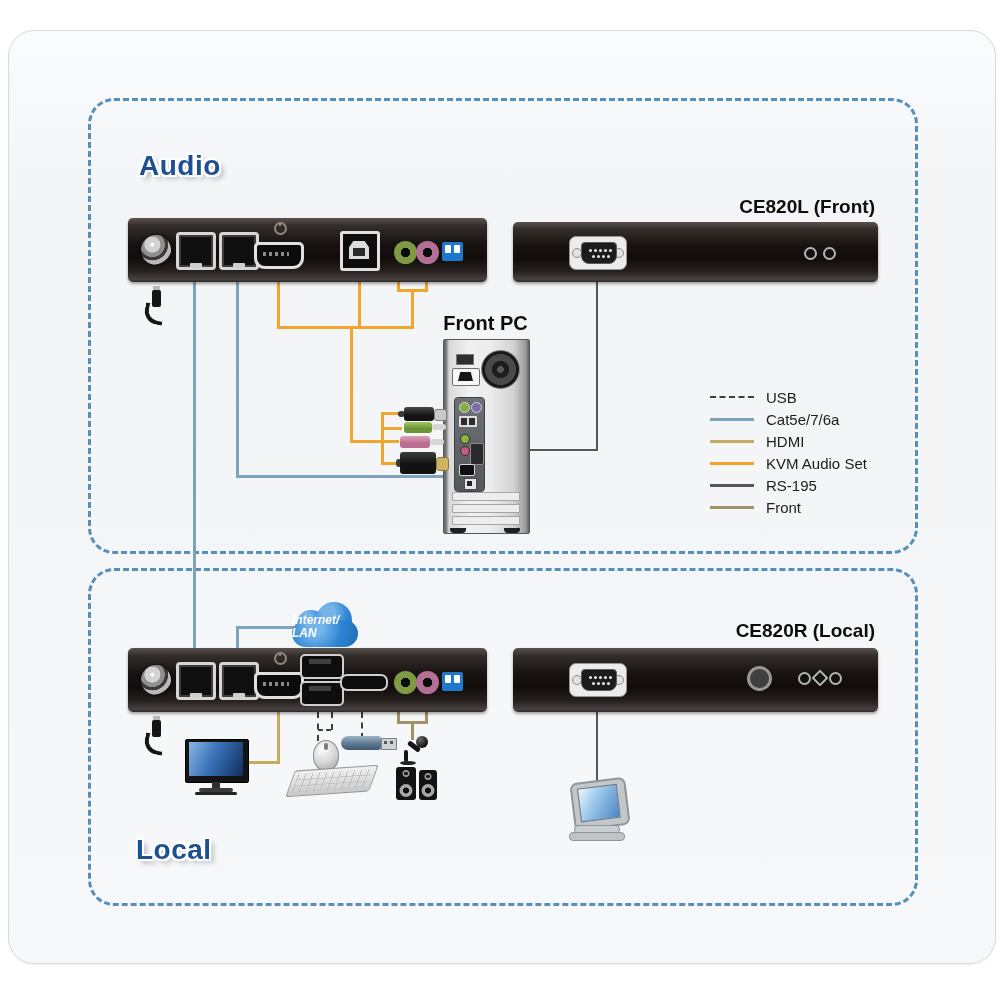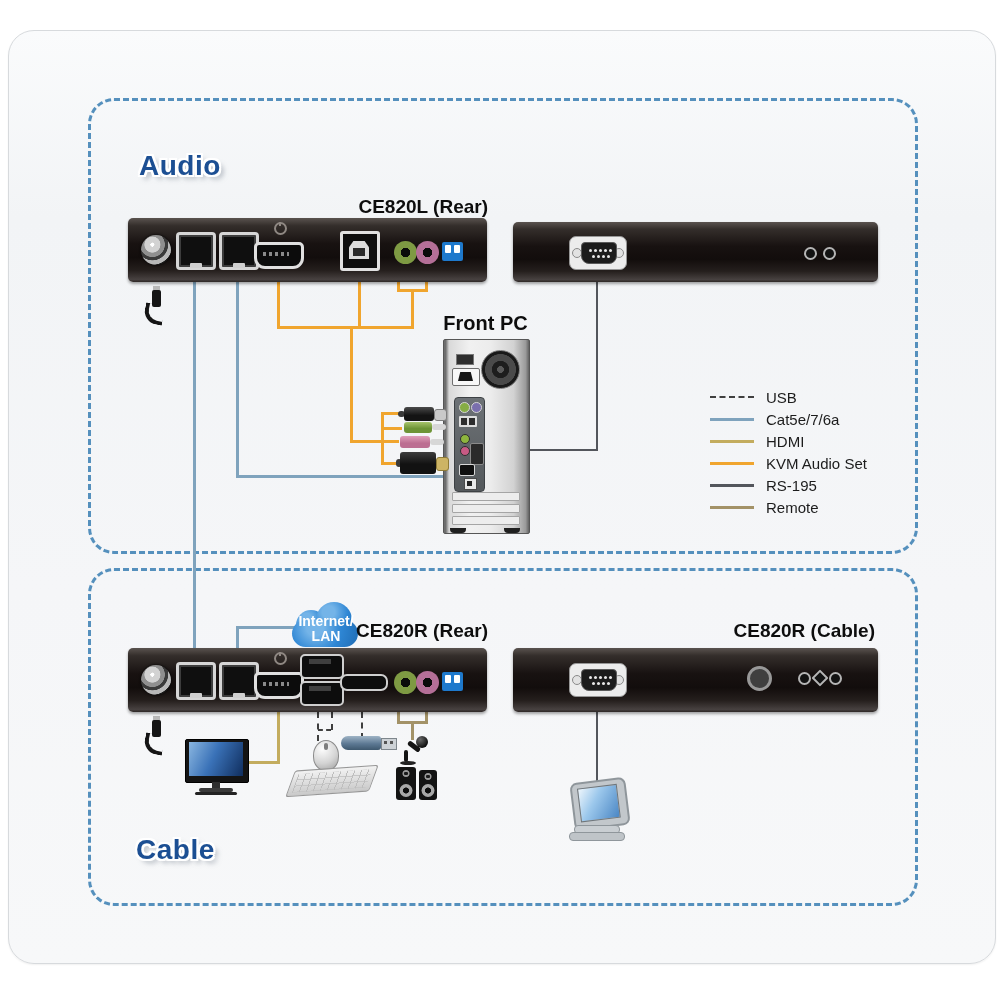--- a/index.html
+++ b/index.html
@@ -67,22 +67,22 @@
   
   #legend{position:absolute;left:710px;top:386px;}
   .legend-row{display:flex;align-items:center;height:22px;gap:12px;}
   .legend-line{width:44px;height:3px;flex:0 0 auto;}
   .legend-line.dash{height:0;border-top:2px dashed #3f3f3f;background:none!important;}
   .legend-label{font-size:15px;color:#1c1c1c;}
   
   .cloud{position:absolute;left:292px;top:600px;width:68px;height:50px;}
   .cloud .puff{position:absolute;border-radius:50%;
      background:radial-gradient(circle at 35% 28%,#74b4e8 0 18%,#2e86d4 55%,#1f6cb4 100%);}
-  .cloud-text{position:absolute;inset:0;z-index:3;color:#fff;font-weight:bold;font-size:14px;
-     text-align:center;padding-top:14px;line-height:1.1;}
+  .cloud-text{position:absolute;inset:0;z-index:3;color:#fff;font-weight:bold;font-size:12px;
+     text-align:left;padding-top:14px;line-height:1.1;font-style:italic;}
   
   #pc{position:absolute;left:443px;top:339px;width:85px;height:193px;border:1px solid #565656;border-radius:2px;
       background:linear-gradient(90deg,#6e6e6e 0 2%,#d9d9d9 6%,#f1f1f1 30%,#ececec 55%,#d2d2d2 82%,#9a9a9a 96%,#626262 100%);}
   #pc *{position:absolute;}
   .pc-vent{left:12px;top:14px;width:18px;height:11px;background:#2e2e2e;
      box-shadow:inset 0 0 0 1px #777;}
   .pc-socket{left:8px;top:28px;width:26px;height:16px;background:#f7f7f7;border:1px solid #6e6e6e;border-radius:2px;}
   .pc-socket::after{content:"";position:absolute;left:5px;top:3px;width:15px;height:9px;background:#161616;
      clip-path:polygon(15% 0,85% 0,100% 100%,0 100%);}
   .pc-fan{left:37px;top:10px;width:37px;height:37px;border-radius:50%;border:1px solid #7e7e7e;
@@ -165,21 +165,21 @@
 </style>
 </head>
 <body>
 
 <div id="page">
   <div class="card"></div>
 
   <div class="zone" id="zone-local"></div>
   <div class="zone" id="zone-remote"></div>
   <div class="zone-label" style="left:139px;top:150px;">Audio</div>
-  <div class="zone-label" style="left:136px;top:834px;">Cable</div>
+  <div class="zone-label" style="left:136px;top:834px;">Local</div>
 
   <div class="cable v" style="left: 193px; top: 281px; height: 369px; background: rgb(127, 163, 189);"></div>
   <div class="cable v" style="left: 236px; top: 281px; height: 196px; background: rgb(127, 163, 189);"></div>
   <div class="cable h" style="left: 236px; top: 475px; width: 226px; background: rgb(127, 163, 189);"></div>
   <div class="cable v" style="left: 236px; top: 627px; height: 22px; background: rgb(127, 163, 189);"></div>
   <div class="cable h" style="left: 236px; top: 626px; width: 62px; background: rgb(127, 163, 189);"></div>
 
   <div class="cable v" style="left: 277px; top: 281px; height: 47px; background: rgb(240, 165, 46);"></div>
   <div class="cable v" style="left: 358px; top: 281px; height: 47px; background: rgb(240, 165, 46);"></div>
   <div class="cable v" style="left: 397px; top: 281px; height: 11px; background: rgb(240, 165, 46);"></div>
@@ -205,33 +205,33 @@
   <div class="cable v" style="left: 397px; top: 712px; height: 12px; background: rgb(163, 146, 103);"></div>
   <div class="cable v" style="left: 425px; top: 712px; height: 12px; background: rgb(163, 146, 103);"></div>
   <div class="cable h" style="left: 397px; top: 721px; width: 31px; background: rgb(163, 146, 103);"></div>
   <div class="cable v" style="left: 411px; top: 721px; height: 19px; background: rgb(163, 146, 103);"></div>
 
   <div class="cable dash v" style="left:317px;top:712px;height:29px;"></div>
   <div class="cable dash v" style="left:331px;top:712px;height:18px;"></div>
   <div class="cable dash h" style="left:318px;top:729px;width:13px;"></div>
   <div class="cable dash v" style="left:361px;top:712px;height:27px;"></div>
 
-  <div class="dev-title" style="left:128px;top:196px;width:360px;">CE820L (Rear)</div>
   <div class="bar" style="left:128px;top:218px;width:359px;height:64px;">
     <div class="pjack" style="left:13px;top:17px;"></div>
     <div class="rj45" style="left:48px;top:14px;"></div>
     <div class="rj45" style="left:91px;top:14px;"></div>
     <div class="hicon" style="left:146px;top:4px;"></div>
     <div class="hdmiport" style="left:126px;top:24px;"></div>
     <div class="usbb" style="left:212px;top:13px;"></div>
     <div class="jack green" style="left:266px;top:23px;"></div>
     <div class="jack pink" style="left:288px;top:23px;"></div>
     <div class="dip" style="left:314px;top:24px;"></div>
   </div>
 
+  <div class="dev-title" style="left:513px;top:196px;width:362px;">CE820L (Front)</div>
   <div class="bar" style="left:513px;top:222px;width:365px;height:60px;">
     <div class="db9" style="left:56px;top:14px;">
       <div class="screw" style="left:2px;"></div>
       <div class="screw" style="right:2px;"></div>
       <div class="dsub">
           <div class="pins"></div>
         </div>
     </div>
     <div class="led" style="left:291px;top:25px;"></div>
     <div class="led" style="left:310px;top:25px;"></div>
@@ -305,50 +305,49 @@
     <div class="legend-row">
       <div class="legend-line" style="background: rgb(240, 165, 46);"></div>
       <div class="legend-label">KVM Audio Set</div>
     </div>
     <div class="legend-row">
       <div class="legend-line" style="background: rgb(83, 86, 92);"></div>
       <div class="legend-label">RS-195</div>
     </div>
     <div class="legend-row">
       <div class="legend-line" style="background: rgb(163, 146, 103);"></div>
-      <div class="legend-label">Remote</div>
+      <div class="legend-label">Front</div>
     </div>
   </div>
 
   <div class="cloud">
     <div class="puff" style="left:4px;top:10px;width:30px;height:30px;"></div>
     <div class="puff" style="left:24px;top:2px;width:36px;height:36px;"></div>
     <div class="puff" style="left:0px;top:20px;width:66px;height:27px;border-radius:14px;"></div>
     <div class="cloud-text">
       <span>Internet/</span><br>
       <span>LAN</span>
     </div>
   </div>
 
-  <div class="dev-title" style="left:128px;top:620px;width:360px;">CE820R (Rear)</div>
   <div class="bar" style="left:128px;top:648px;width:359px;height:64px;">
     <div class="pjack" style="left:13px;top:17px;"></div>
     <div class="rj45" style="left:48px;top:14px;"></div>
     <div class="rj45" style="left:91px;top:14px;"></div>
     <div class="hicon" style="left:146px;top:4px;"></div>
     <div class="hdmiport" style="left:126px;top:24px;"></div>
     <div class="usb2" style="left:172px;top:6px;"></div>
     <div class="usb2" style="left:172px;top:33px;"></div>
     <div class="slimport" style="left:212px;top:26px;"></div>
     <div class="jack green" style="left:266px;top:23px;"></div>
     <div class="jack pink" style="left:288px;top:23px;"></div>
     <div class="dip" style="left:314px;top:24px;"></div>
   </div>
 
-  <div class="dev-title" style="left:513px;top:620px;width:362px;">CE820R (Cable)</div>
+  <div class="dev-title" style="left:513px;top:620px;width:362px;">CE820R (Local)</div>
   <div class="bar" style="left:513px;top:648px;width:365px;height:64px;">
     <div class="db9" style="left:56px;top:15px;">
       <div class="screw" style="left:2px;"></div>
       <div class="screw" style="right:2px;"></div>
       <div class="dsub">
           <div class="pins"></div>
         </div>
     </div>
     <div class="fbutton" style="left:234px;top:18px;"></div>
     <div class="led" style="left:285px;top:24px;"></div>

